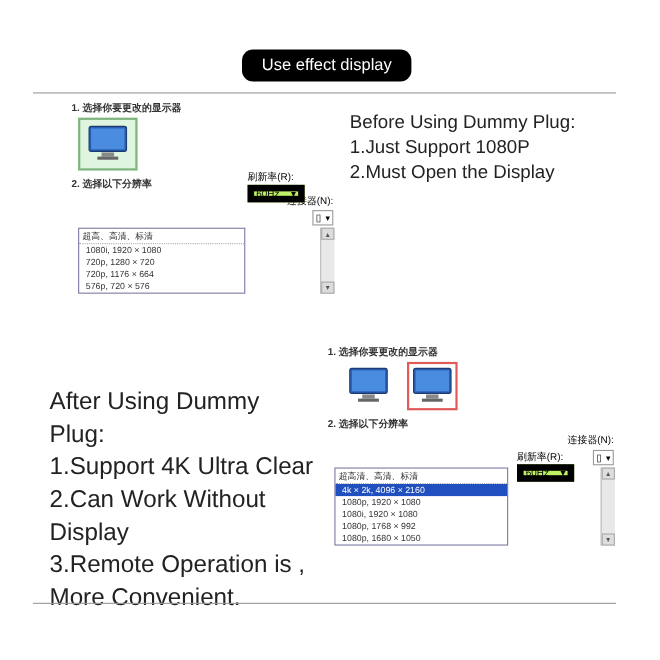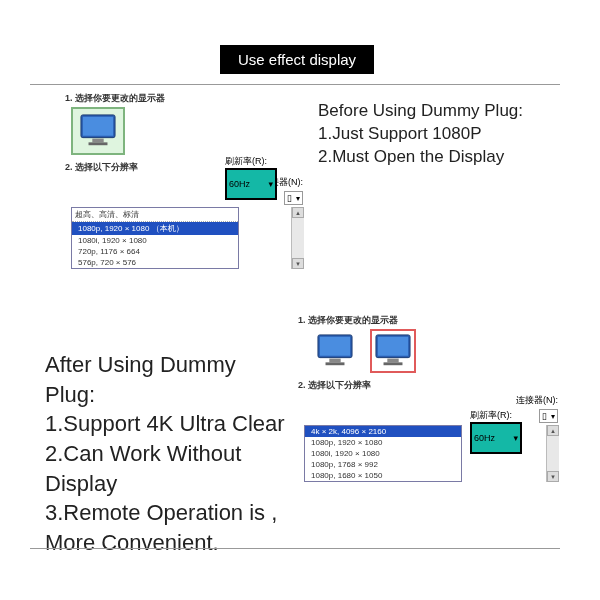--- a/index.html
+++ b/index.html
@@ -11,21 +11,21 @@
     position: relative;
     overflow: hidden;
   }
   .header-badge {
     position: absolute;
     top: 45px;
     left: 220px;
     background: #000;
     color: #fff;
     padding: 6px 18px;
-    border-radius: 0;
+    border-radius: 10px;
     font-size: 15px;
     font-weight: 500;
   }
   .hr-line {
     position: absolute;
     height: 1px;
     background: #999;
     left: 30px;
     right: 40px;
   }
@@ -80,33 +80,33 @@
     margin-left: 4px;
     font-size: 8px;
   }
   .refresh-area {
     position: absolute;
     top: 63px;
     left: 160px;
     font-size: 9px;
   }
   .refresh-select {
-    background: #14b8a6;
-    border: 2px solid #000000;
-    font-size: 9px;
-    height: 32px;
+    background: #bef264;
+    border: 6px solid #000000;
+    font-size: 9px;
+    height: 16px;
     width: 52px;
     display: inline-flex;
     align-items: center;
     padding: 0 2px;
     justify-content: space-between;
   }
   .res-listbox {
     border: 1px solid #7a7aa5;
-    width: 168px;
+    width: 152px;
     margin-left: 6px;
     margin-top: 2px;
     background: #fff;
   }
   .res-header {
     font-size: 8px;
     padding: 1px 3px;
     color: #333;
     border-bottom: 1px dotted #aaa;
   }
@@ -215,22 +215,22 @@
   <div class="refresh-area">
     <div>刷新率(R):</div>
     <div class="refresh-select">
       <span>60Hz</span>
       <span>▾</span>
     </div>
   </div>
   <div class="listbox-wrap">
     <div class="res-listbox">
       <div class="res-header">超高、高清、标清</div>
-      <div class="res-item selected">1080p, 1920 × 1080 （本机）</div>
       <div class="res-item">1080i, 1920 × 1080</div>
+      <div class="res-item">720p, 1280 × 720</div>
       <div class="res-item">720p, 1176 × 664</div>
       <div class="res-item">576p, 720 × 576</div>
       <div class="res-scrollbar">
         <div class="scroll-btn">▴</div>
         <div class="scroll-btn">▾</div>
       </div>
     </div>
   </div>
 </div>
 
@@ -279,20 +279,21 @@
   </div>
   <div class="refresh-area" style="left:172px;top:95px;">
     <div>刷新率(R):</div>
     <div class="refresh-select">
       <span>60Hz</span>
       <span>▾</span>
     </div>
   </div>
   <div class="listbox-wrap">
     <div class="res-listbox" style="width:158px">
+      <div class="res-header">超高清、高清、标清</div>
       <div class="res-item selected">4k × 2k, 4096 × 2160</div>
       <div class="res-item">1080p, 1920 × 1080</div>
       <div class="res-item">1080i, 1920 × 1080</div>
       <div class="res-item">1080p, 1768 × 992</div>
       <div class="res-item">1080p, 1680 × 1050</div>
       <div class="res-scrollbar">
         <div class="scroll-btn">▴</div>
         <div class="scroll-btn">▾</div>
       </div>
     </div>

